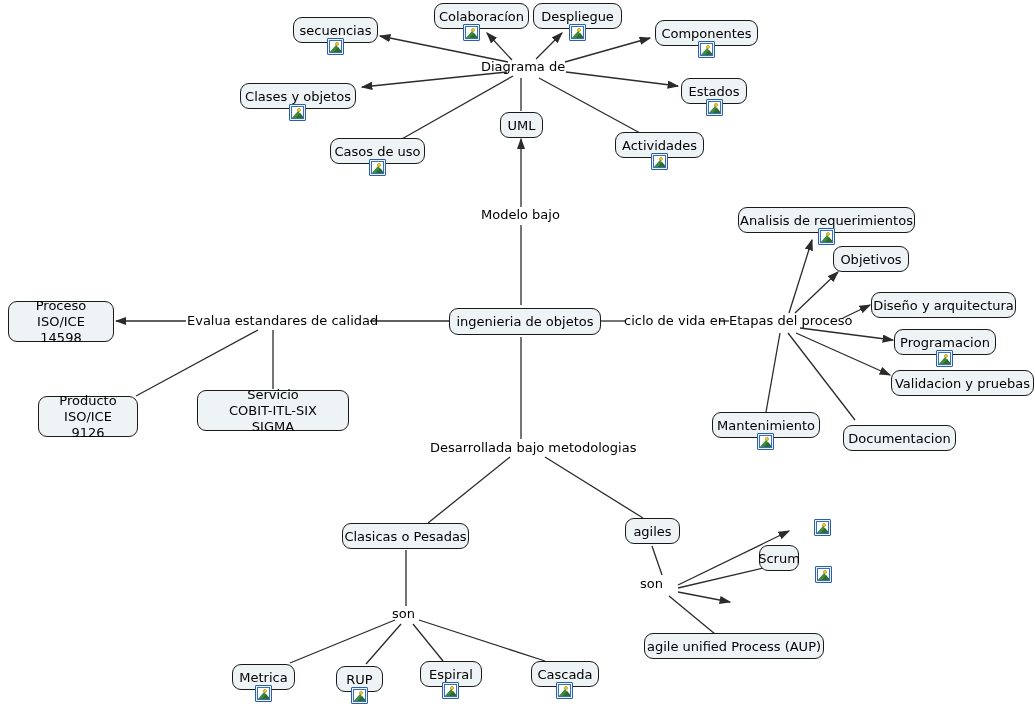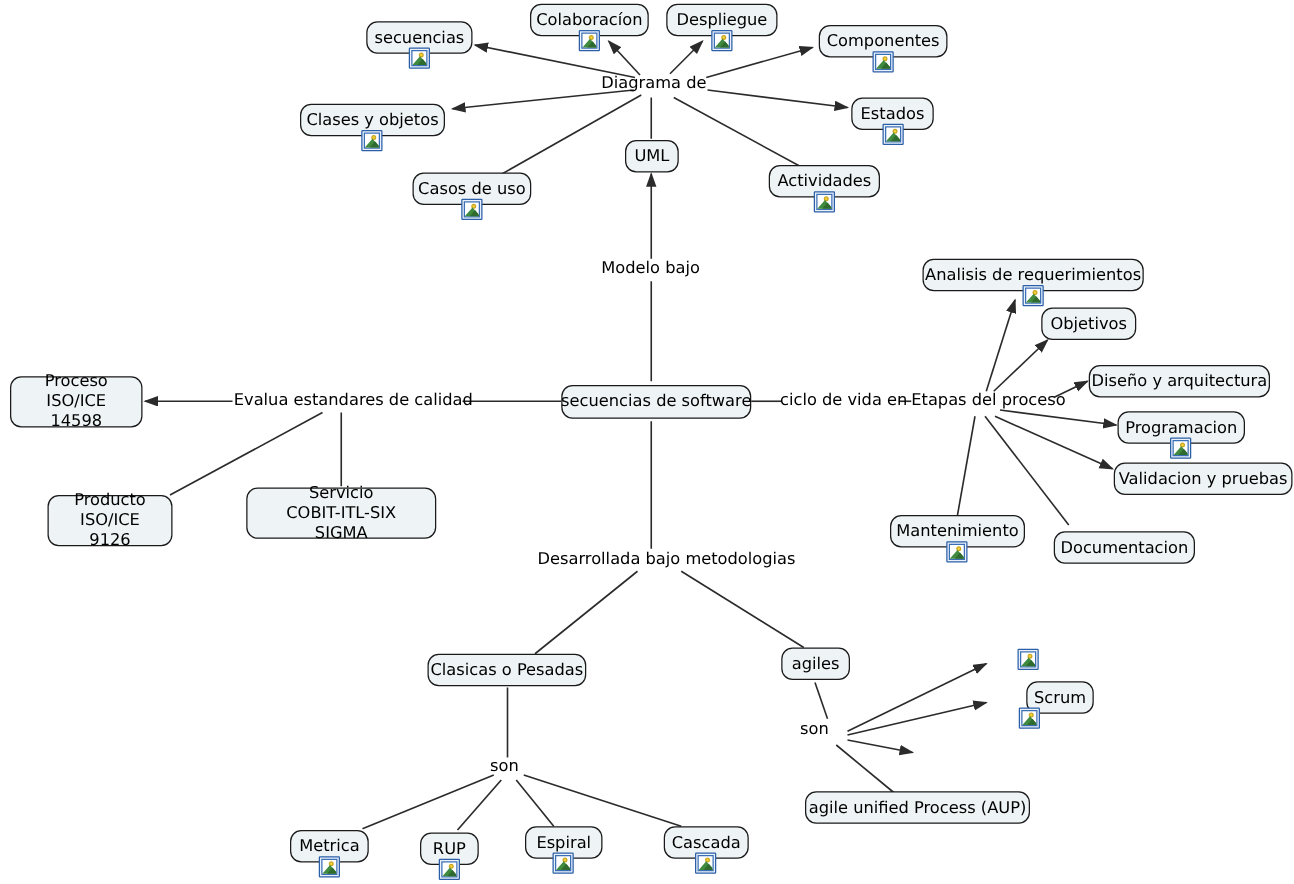--- a/index.html
+++ b/index.html
@@ -150,21 +150,21 @@
     <span class="lbl">secuencias</span>
   </div>
   <div class="badge" style="left:327px;top:38px;">
     <div class="inner">
         <span class="sun"></span>
         <span class="hill"></span>
         <span class="hill2"></span>
       </div>
   </div>
 
-  <div class="node" style="left:424px;top:3px;width:95px;height:26px;text-align:center;">
+  <div class="node" style="left:434px;top:3px;width:95px;height:26px;text-align:center;">
     <span class="lbl">Colaboracíon</span>
   </div>
   <div class="badge" style="left:463px;top:24px;">
     <div class="inner">
         <span class="sun"></span>
         <span class="hill"></span>
         <span class="hill2"></span>
       </div>
   </div>
 
@@ -247,21 +247,21 @@
     <span class="lbl">Producto</span>
     <span class="lbl">ISO/ICE 9126</span>
   </div>
 
   <div class="node two-line" style="left:197px;top:390px;width:152px;height:41px;flex-direction:column;">
     <span class="lbl">Servicio</span>
     <span class="lbl">COBIT-ITL-SIX SIGMA</span>
   </div>
 
   <div class="node" style="left:449px;top:308px;width:152px;height:27px;">
-    <span class="lbl">secuencias de software</span>
+    <span class="lbl">ingenieria de objetos</span>
   </div>
 
   <div class="node" style="left:738px;top:207px;width:177px;height:26px;">
     <span class="lbl">Analisis de requerimientos</span>
   </div>
   <div class="badge" style="left:818px;top:228px;">
     <div class="inner">
         <span class="sun"></span>
         <span class="hill"></span>
         <span class="hill2"></span>
@@ -359,21 +359,21 @@
   </div>
 
   <div class="badge" style="left:814px;top:519px;">
     <div class="inner">
         <span class="sun"></span>
         <span class="hill"></span>
         <span class="hill2"></span>
       </div>
   </div>
 
-  <div class="node" style="left:821px;top:545px;width:54px;height:26px;">
+  <div class="node" style="left:759px;top:545px;width:40px;height:26px;">
     <span class="lbl">Scrum</span>
   </div>
   <div class="badge" style="left:815px;top:566px;">
     <div class="inner">
         <span class="sun"></span>
         <span class="hill"></span>
         <span class="hill2"></span>
       </div>
   </div>
 

